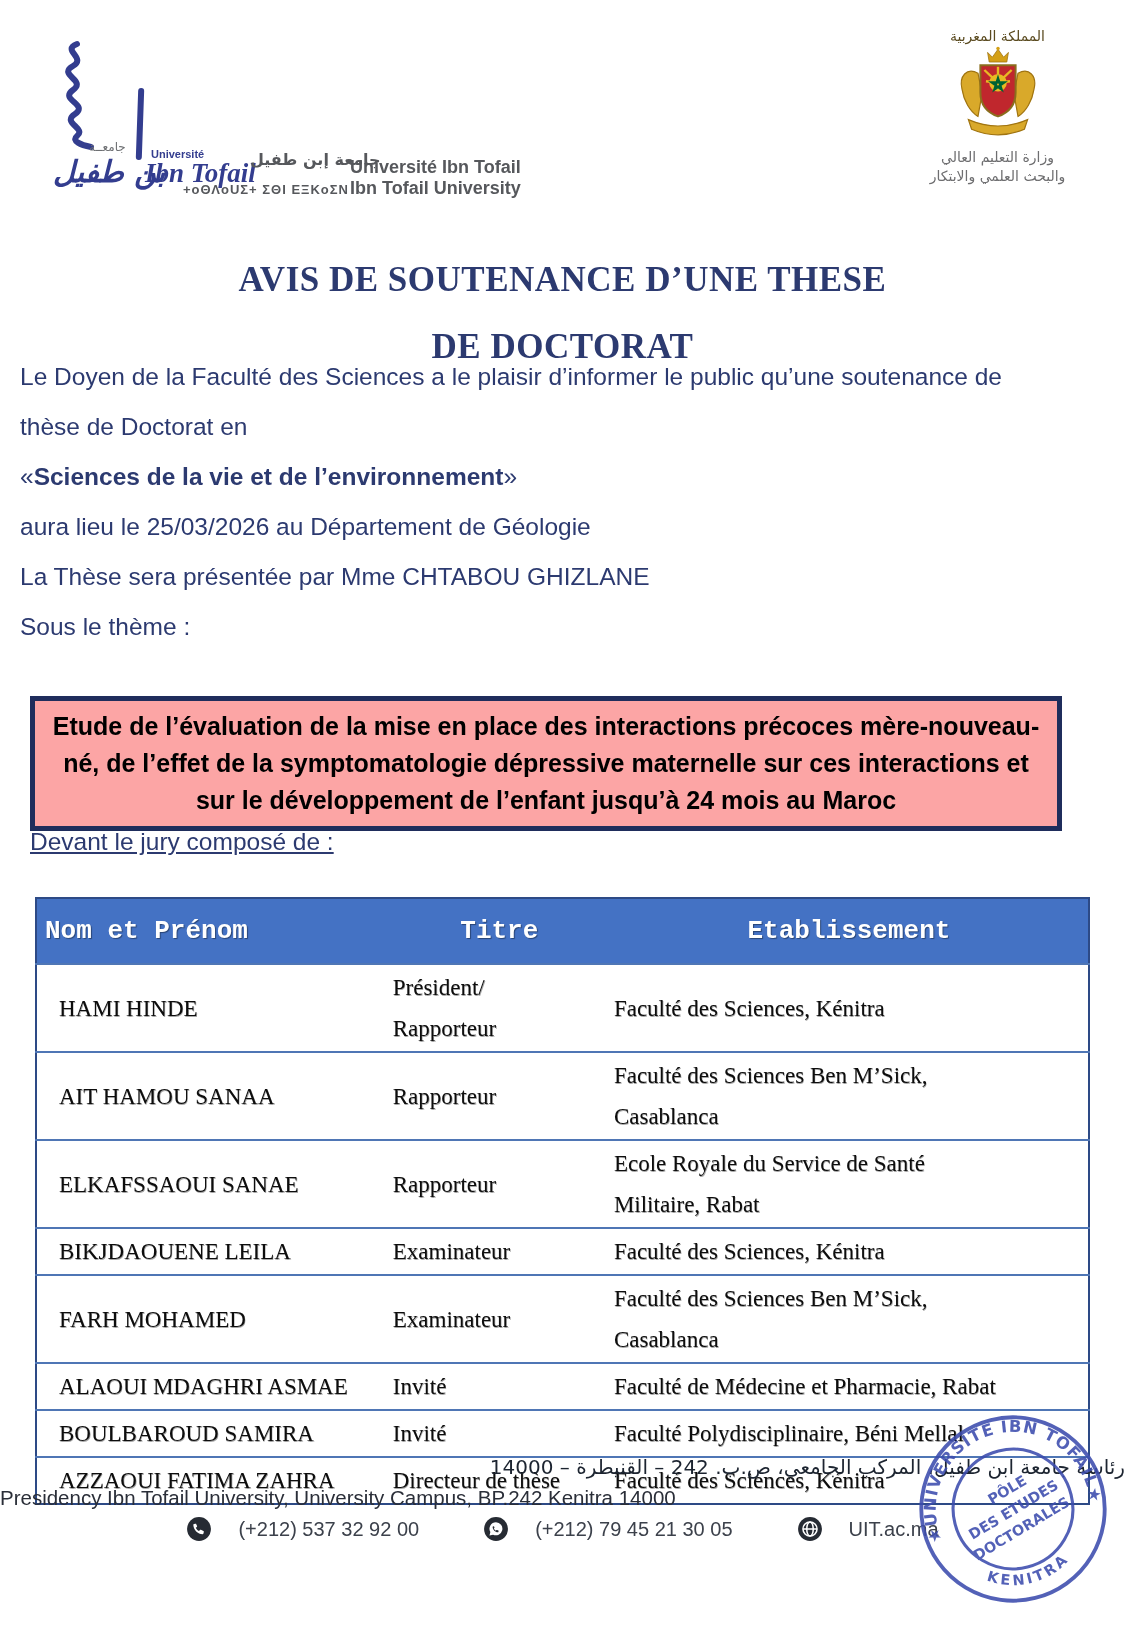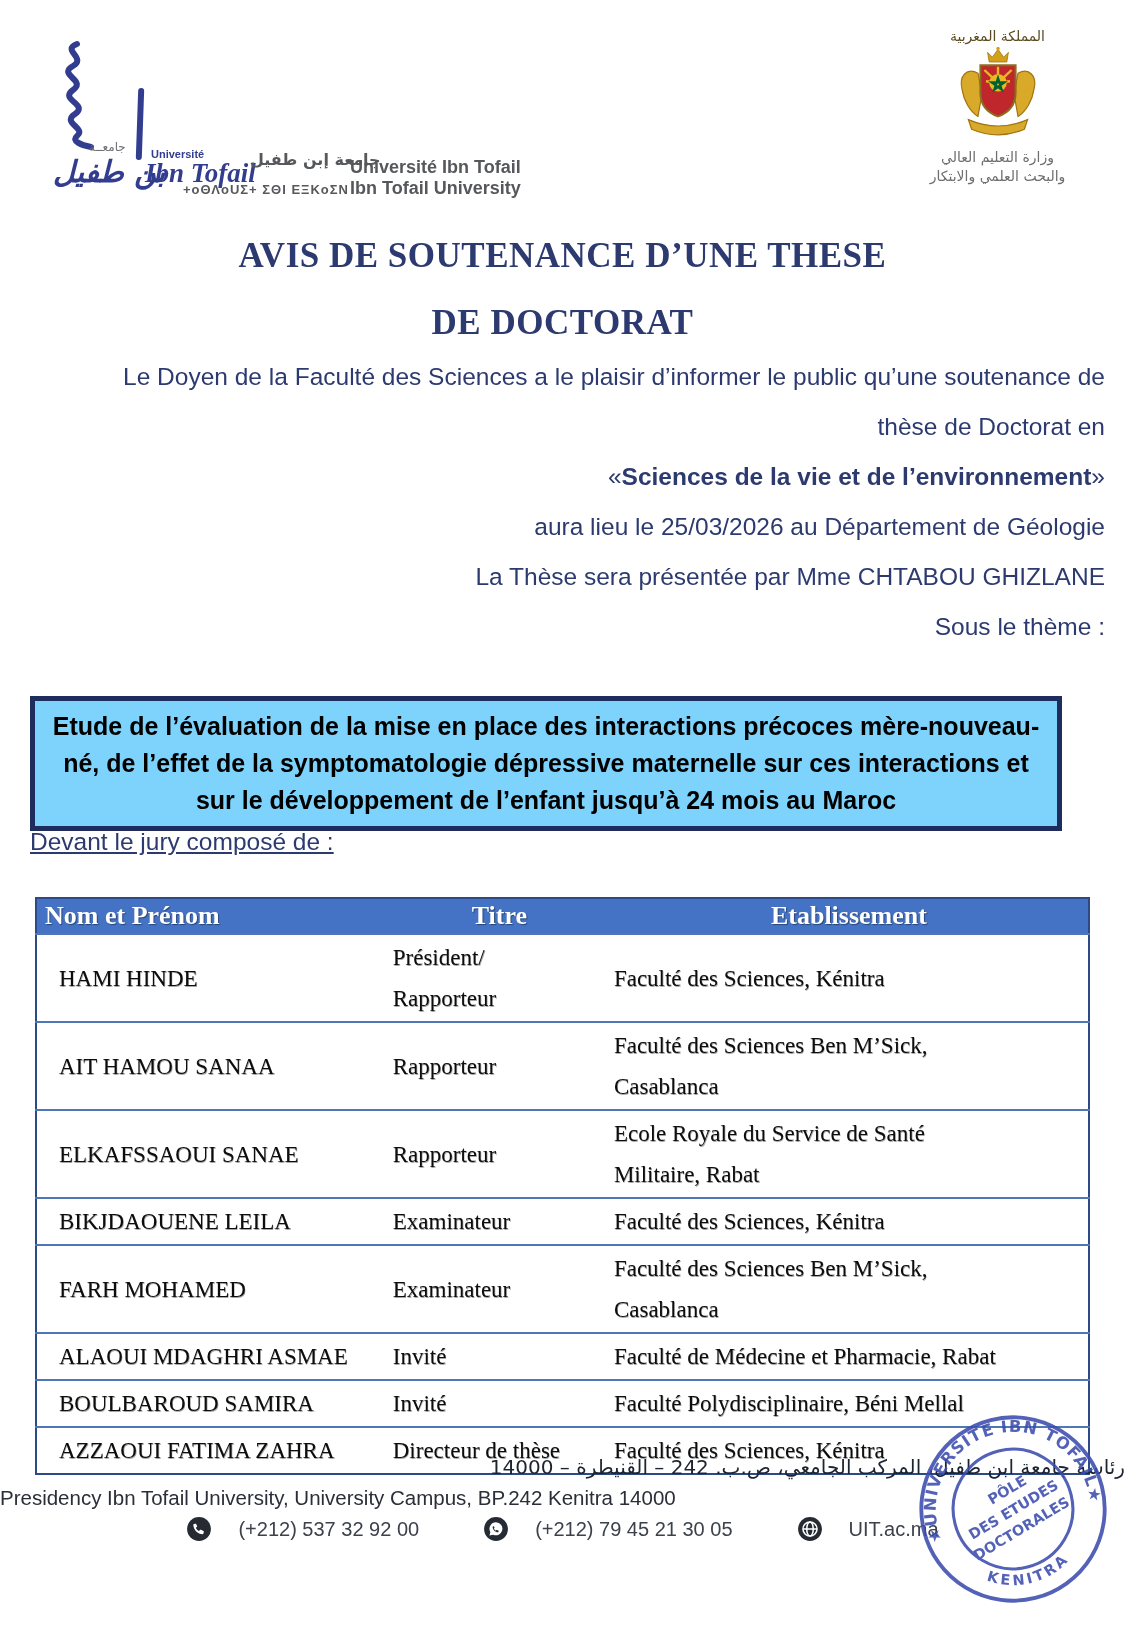--- a/index.html
+++ b/index.html
@@ -22,40 +22,40 @@
   .en-name{left:305px;top:142px;font-size:18px;font-weight:bold;color:#56585c;}
 
   
   .ministry-block{position:absolute;left:905px;top:28px;width:185px;text-align:center;}
   .kingdom-line{font-family:"DejaVu Sans",sans-serif;font-size:14px;color:#5a4a1f;direction:rtl;}
   .coat-svg{margin:2px auto 0 auto;display:block;}
   .ministry-lines{font-family:"DejaVu Sans",sans-serif;font-size:14px;color:#6e6e70;direction:rtl;line-height:19px;margin-top:2px;}
 
   
   .main-title{position:absolute;left:0;width:100%;text-align:center;
-              font-family:"Liberation Serif",serif;font-weight:bold;font-size:35px;color:#2c3a70;letter-spacing:0.5px;}
+              font-family:"Liberation Serif",serif;font-weight:bold;font-size:35px;color:#2c3a70;letter-spacing:0.5px;margin-top:24px;}
   .title-l1{top:236px;}
   .title-l2{top:303px;}
 
   
-  .intro{position:absolute;top:352px;left:20px;right:20px;text-align:right;color:#2c3a70;}
+  .intro{position:absolute;top:352px;left:20px;right:20px;text-align:left;color:#2c3a70;}
   .intro p{margin:0;height:50px;line-height:50px;font-size:24.5px;}
   .intro .field-bold{font-weight:bold;}
 
   
   .theme-box{position:absolute;left:30px;top:696px;width:1032px;box-sizing:border-box;
-             border:5px solid #1f2d5c;padding:7px 12px;background:#7dd3fc;
+             border:5px solid #1f2d5c;padding:7px 12px;background:#fca5a5;
              text-align:center;font-weight:bold;font-size:25px;line-height:37px;color:#000;}
 
   
   .jury-line{position:absolute;left:30px;top:828px;font-size:24.5px;color:#2c3a70;text-decoration:underline;}
   table.jury{position:absolute;left:35px;top:897px;width:1055px;border-collapse:collapse;
              font-family:"Liberation Serif",serif;border:2px solid #2d4a86;}
   table.jury th{background:#4472c4;color:#fff;font-weight:bold;font-size:26px;
-                padding:2px 4px;text-shadow:1px 1px 1px rgba(0,0,0,0.4);}
+                padding:17px 4px;text-shadow:1px 1px 1px rgba(0,0,0,0.4);font-family:Liberation Mono, monospace;}
   table.jury th:nth-child(1){text-align:left;padding-left:8px;width:33.5%;}
   table.jury th:nth-child(2){text-align:center;width:21%;}
   table.jury th:nth-child(3){text-align:center;width:45.5%;}
   table.jury td{font-size:23px;color:#0d0d0d;vertical-align:middle;padding:2px 4px;
                 border-top:2px solid #4f76b5;text-shadow:0.6px 0.8px 0.6px rgba(0,0,0,0.35);}
   table.jury td:nth-child(1){padding-left:22px;}
   .cell-line{line-height:41px;}
 
   
   .footer{position:absolute;left:0;top:1452px;width:100%;}

